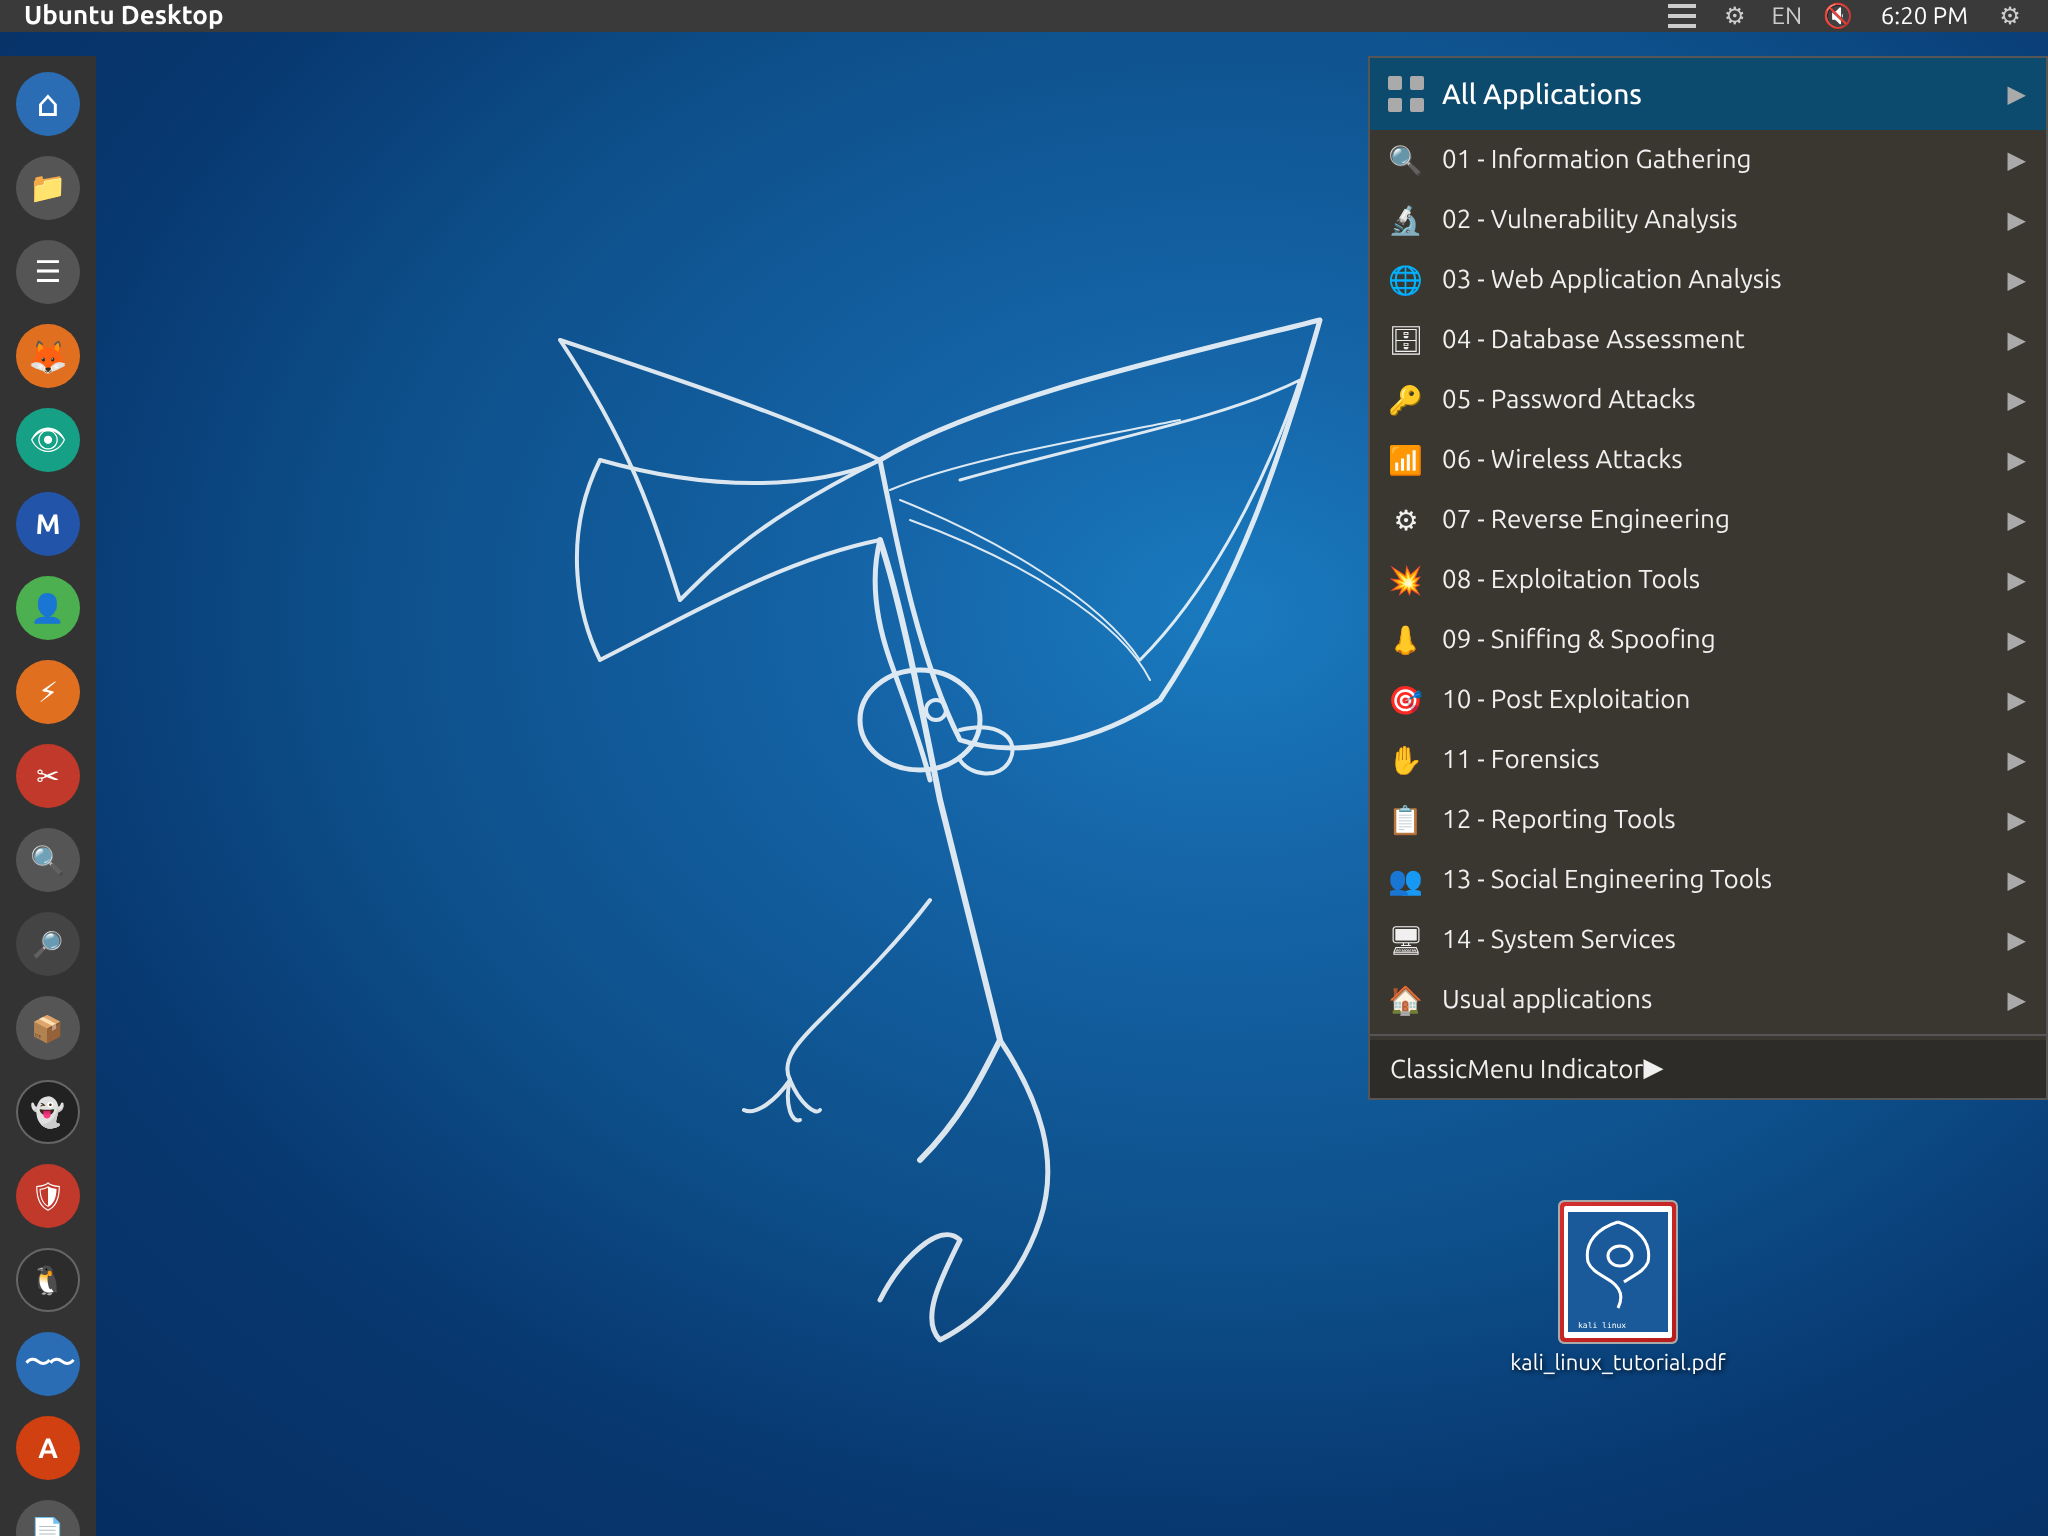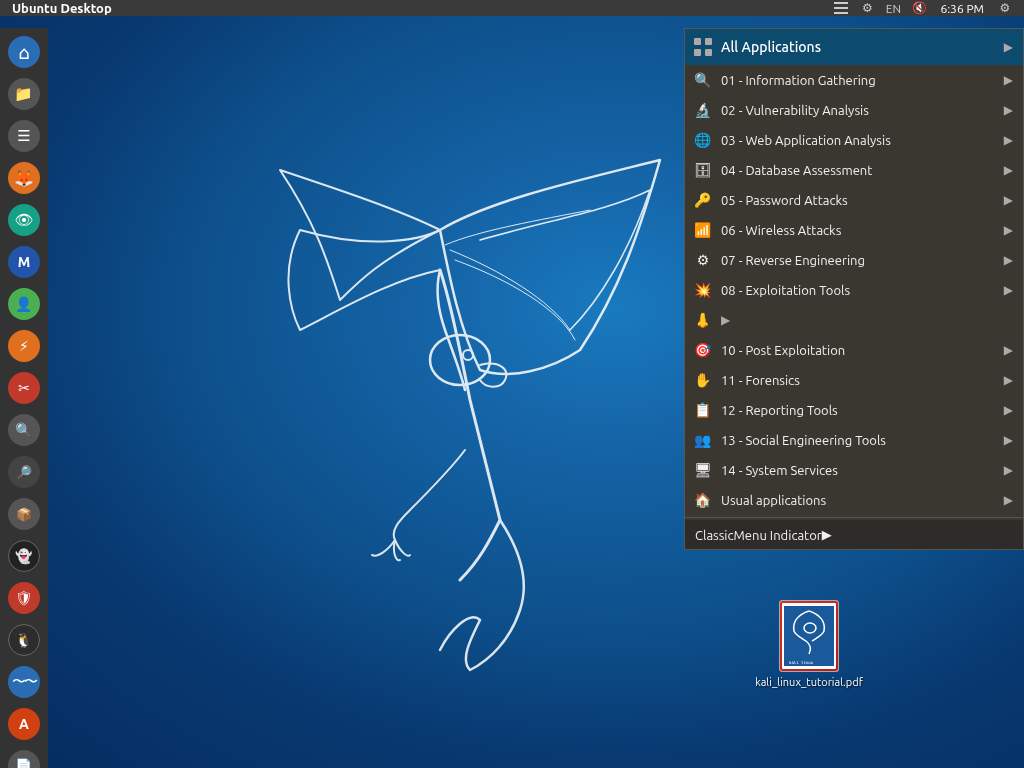--- a/index.html
+++ b/index.html
@@ -243,21 +243,21 @@
           <rect y="10" width="14" height="2"></rect>
         </svg>
       </div>
 
       <div class="topbar-icon">⚙</div>
 
       <div class="topbar-icon topbar-lang">EN</div>
 
       <div class="topbar-icon">🔇</div>
 
-      <div id="topbar-time">6:36 PM</div>
+      <div id="topbar-time">6:20 PM</div>
 
       <div class="topbar-icon">⚙</div>
     </div>
   </div>
 
   <div id="sidebar">
     <div class="sidebar-item">
       <div class="icon-circle ic-blue" style="font-size:18px; color:white;">⌂</div>
     </div>
     <div class="sidebar-item">
@@ -420,20 +420,21 @@
       <span class="item-label">07 - Reverse Engineering</span>
       <span class="arrow">▶</span>
     </div>
     <div class="menu-item">
       <div class="item-icon">💥</div>
       <span class="item-label">08 - Exploitation Tools</span>
       <span class="arrow">▶</span>
     </div>
     <div class="menu-item">
       <div class="item-icon">👃</div>
+      <span class="item-label">09 - Sniffing &amp; Spoofing</span>
       <span class="arrow">▶</span>
     </div>
     <div class="menu-item">
       <div class="item-icon">🎯</div>
       <span class="item-label">10 - Post Exploitation</span>
       <span class="arrow">▶</span>
     </div>
     <div class="menu-item">
       <div class="item-icon">✋</div>
       <span class="item-label">11 - Forensics</span>

